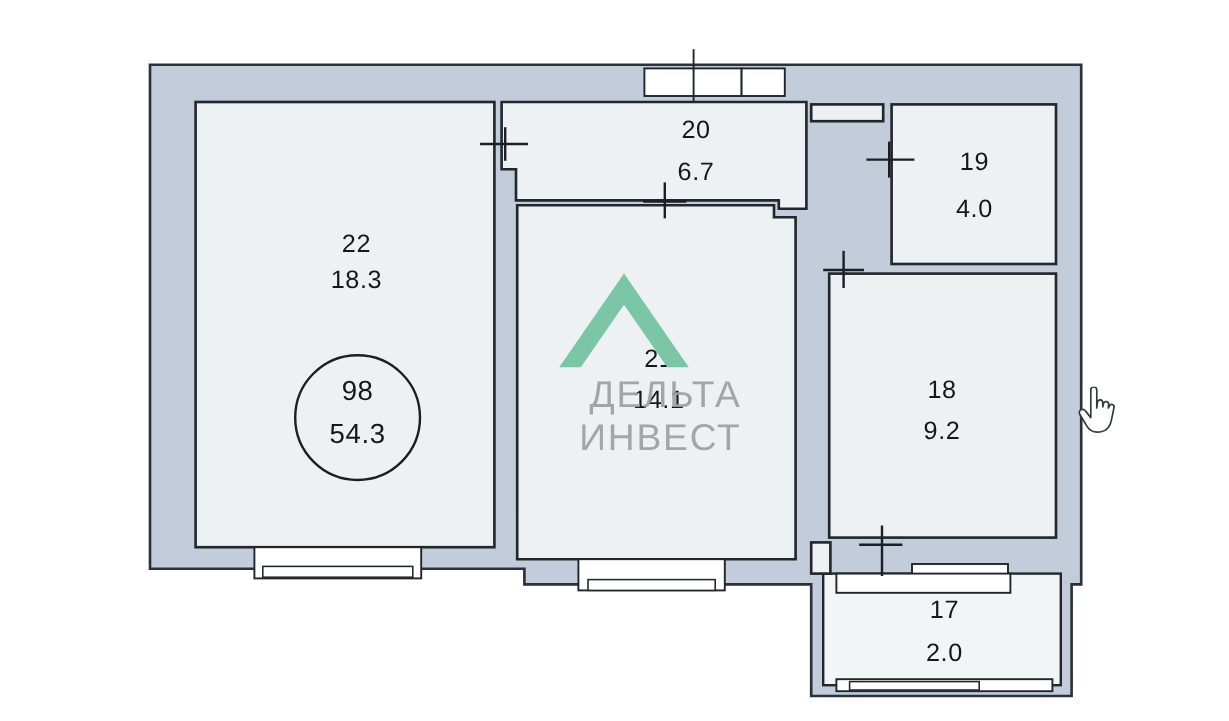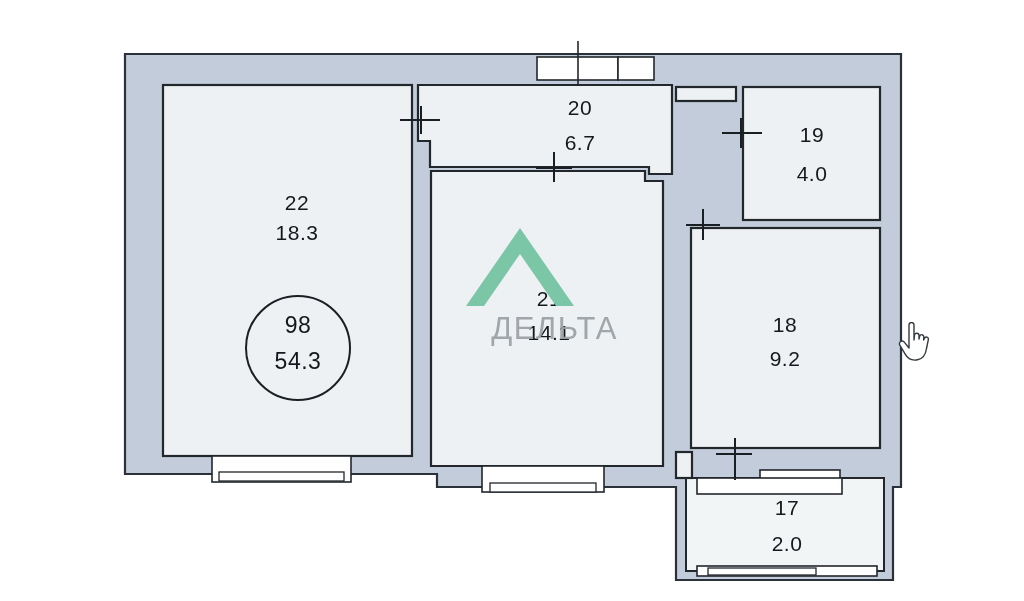--- a/index.html
+++ b/index.html
@@ -218,20 +218,21 @@
     </g>
 
   </svg>
 
   <div id="watermark">
     <svg class="wm-logo" viewBox="0 0 120 86">
       <path d="M60 4 L114 82 L96 82 L60 30 L24 82 L6 82 Z" fill="#7cc6a8"></path>
       <path d="M60 40 L88 82 L32 82 Z" fill="none" stroke="#7cc6a8" stroke-width="0"></path>
     </svg>
     <div class="wm-line1">ДЕЛЬТА</div>
+    <div class="wm-line2">ИНВЕСТ</div>
   </div>
 
   <svg id="hand-cursor" viewBox="0 0 34 40">
     <path d="M11 3 C11 1.4 12.3 0.5 13.5 0.5 C14.8 0.5 16 1.4 16 3 L16 18
              L16.5 13.5 C16.6 12 17.7 11.2 18.9 11.3 C20.1 11.4 21 12.3 21 13.6
              L21 17 L21.6 14.6 C21.8 13.2 22.9 12.5 24 12.7 C25.1 12.9 25.9 13.8 25.8 15
              L25.6 18 L26.4 16.4 C26.9 15.2 28 14.7 29 15.1 C30 15.5 30.6 16.6 30.3 17.8
              L28.4 27 C27.6 32.5 24.6 36.8 19.6 37.8 C14 38.9 9.6 36.5 7.2 32.2
              L1.8 23.2 C1 21.8 1.5 20.2 2.8 19.5 C4.1 18.8 5.7 19.2 6.5 20.4 L11 26 Z" fill="#ffffff" stroke="#333a40" stroke-width="1.4" stroke-linejoin="round"></path>
   </svg>

